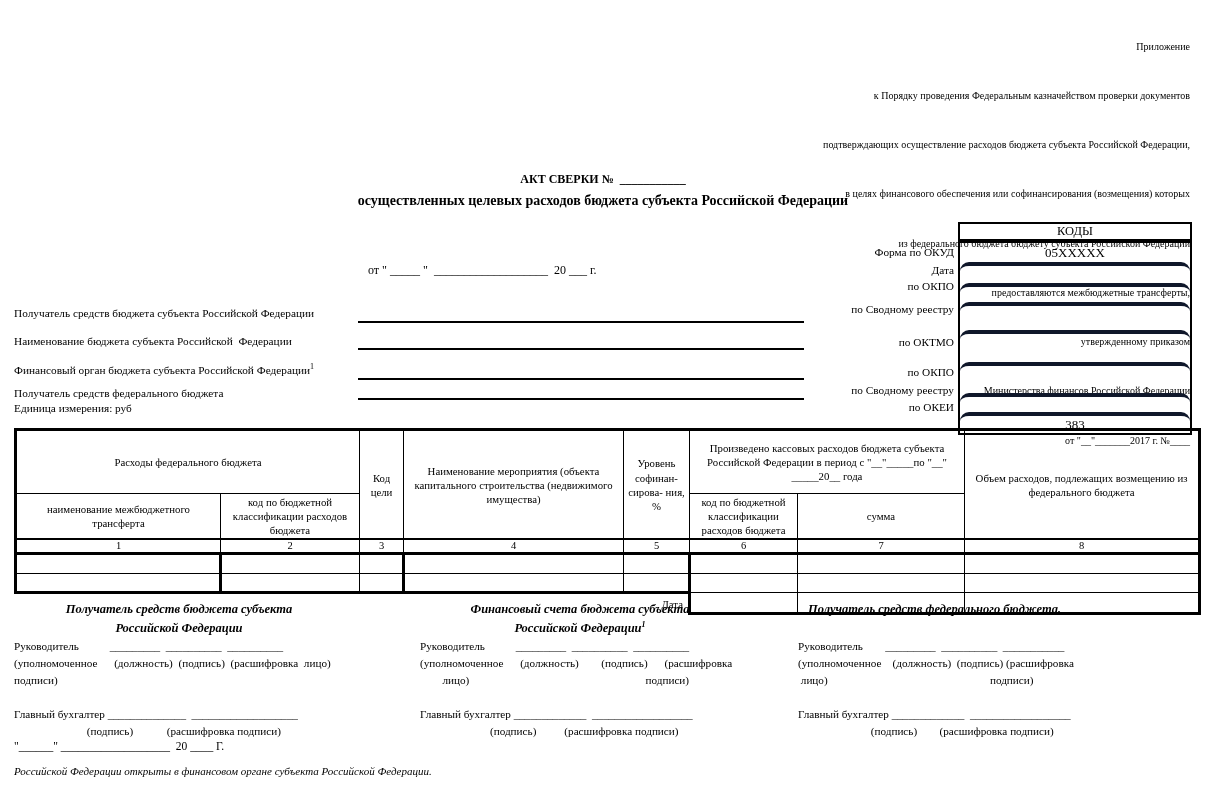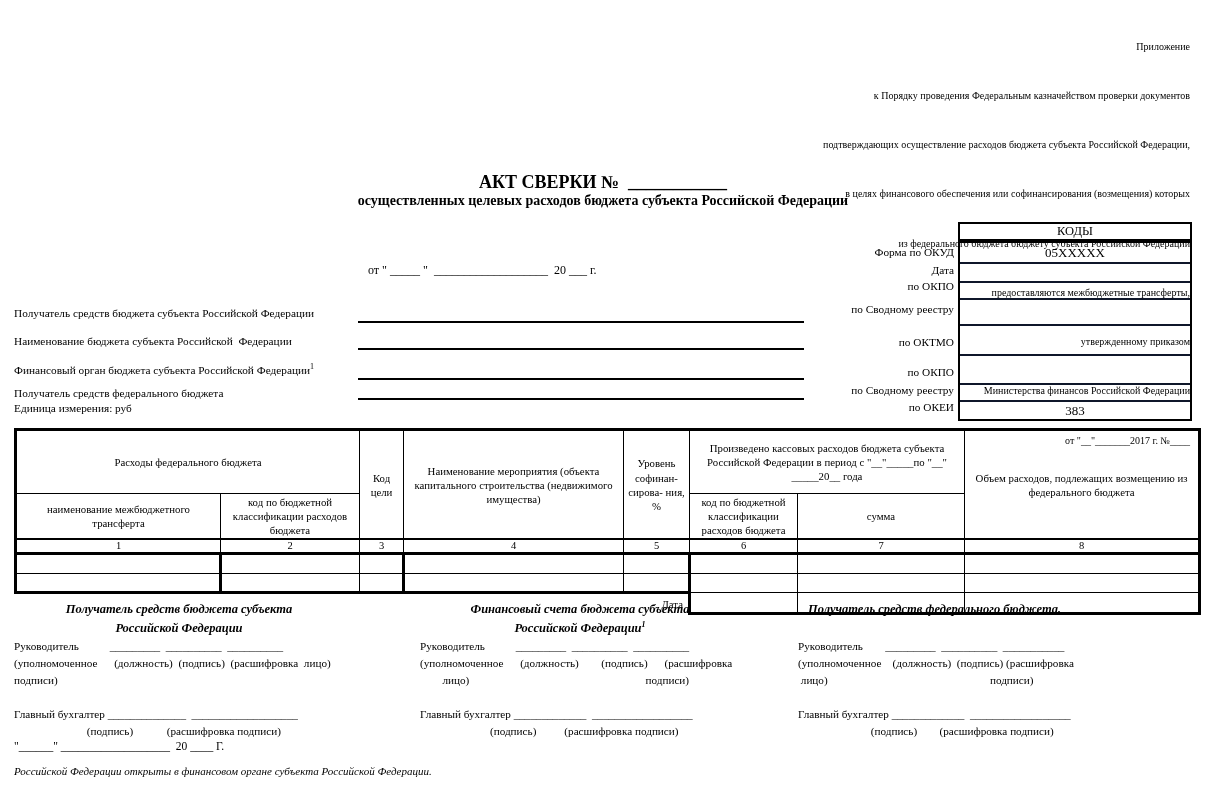--- a/index.html
+++ b/index.html
@@ -1,29 +1,29 @@
 <!DOCTYPE html>
 <html><head>
 <meta charset="utf-8">
 <style>
   html,body{margin:0;padding:0;background:#fff;}
   body{width:1206px;height:809px;position:relative;font-family:"Liberation Serif","DejaVu Serif",serif;color:#000;}
   .abs{position:absolute;}
   
   .annex{top:6px;right:16px;text-align:right;font-size:10px;line-height:16.4px;white-space:pre;}
   
-  .title1{top:172px;left:0;width:100%;text-align:center;font-size:18px;font-weight:bold;white-space:pre;}
+  .title1{top:172px;left:0;width:100%;text-align:center;font-size:12px;font-weight:bold;white-space:pre;}
   .title2{top:193px;left:0;width:100%;text-align:center;font-size:14px;font-weight:bold;}
   
   .middate{top:263px;left:368px;font-size:12px;white-space:pre;}
   
   .codes-head{position:absolute;left:958px;top:222px;width:230px;height:15px;border:2px solid #000;text-align:center;font-size:12.5px;line-height:15px;}
   .codes-box{position:absolute;left:958px;top:241px;width:230px;border:2.5px solid #000;}
   .crow{display:flex;align-items:center;justify-content:center;font-size:13px;}
-  .crow + .crow{border-top:2px solid #0f172a;}
+  .crow + .crow{border-top:4px solid #0f172a;border-radius:9px;}
   .crow:nth-child(1){height:19px;}
   .crow:nth-child(2){height:17px;}
   .crow:nth-child(3){height:15px;}
   .crow:nth-child(4){height:24px;}
   .crow:nth-child(5){height:28px;}
   .crow:nth-child(6){height:27px;}
   .crow:nth-child(7){height:15px;}
   .crow:nth-child(8){height:17px;}
   .clabel{position:absolute;left:640px;width:314px;text-align:right;font-size:11.3px;white-space:pre;}
   

